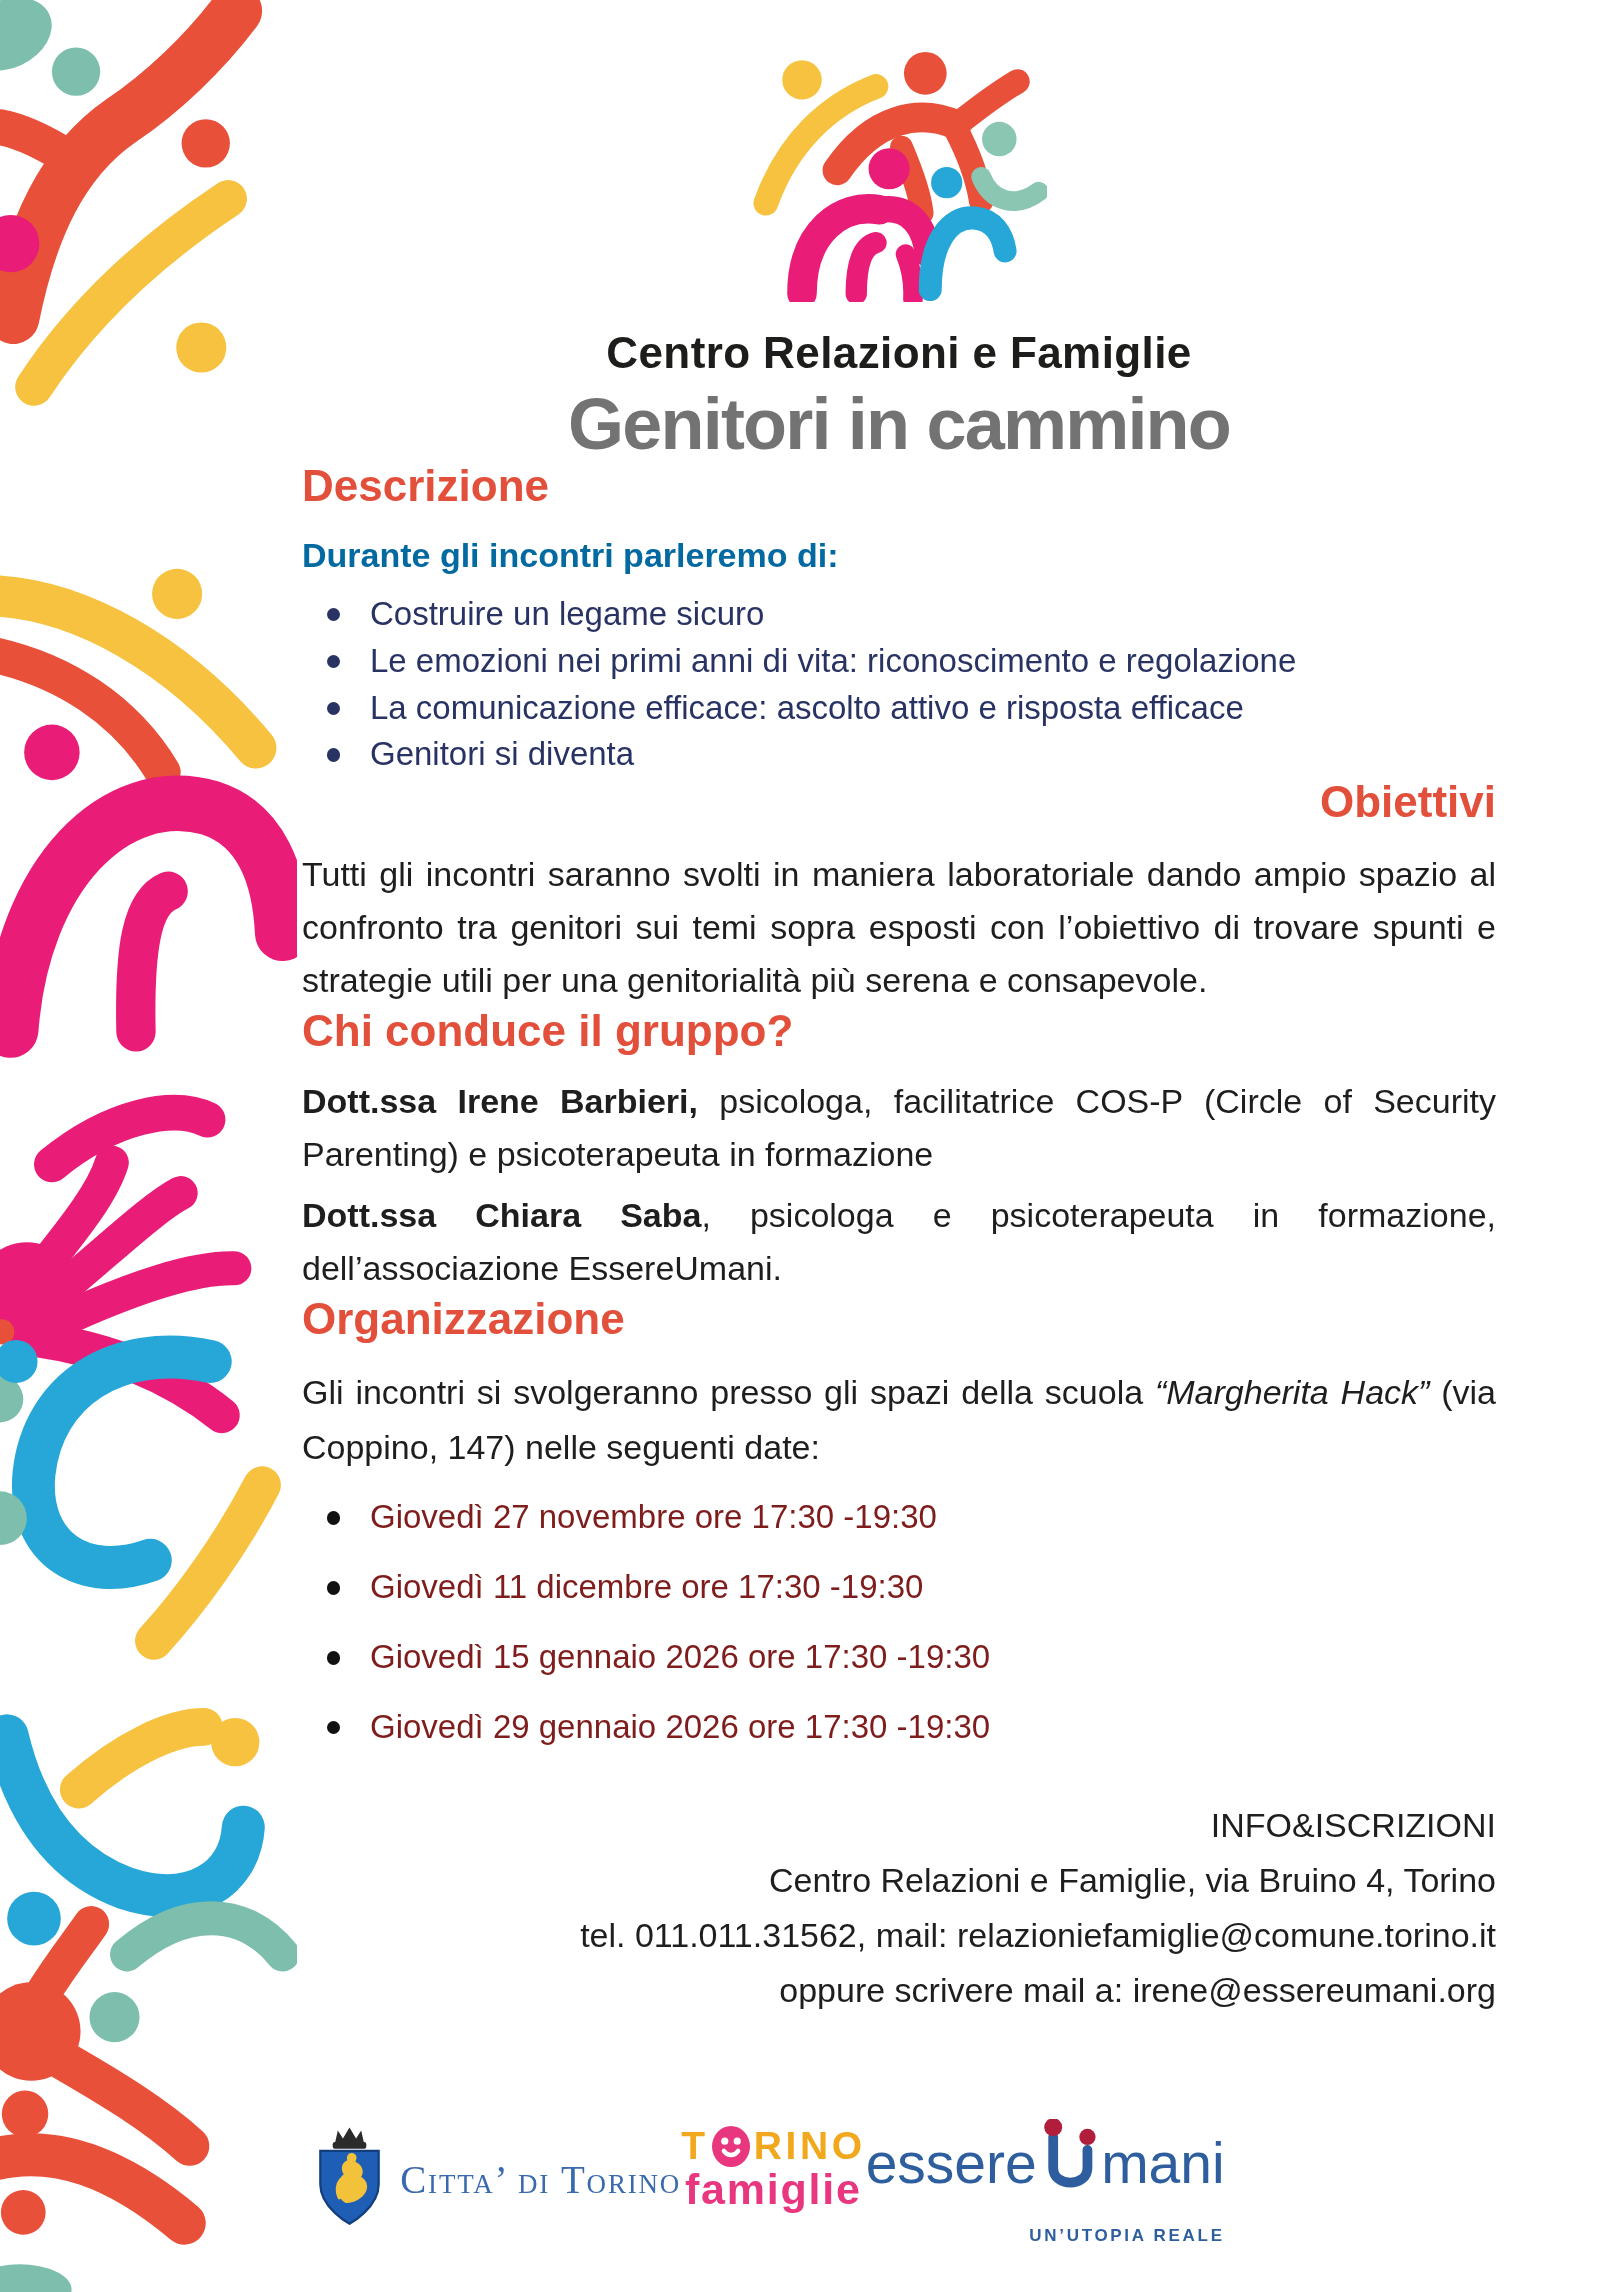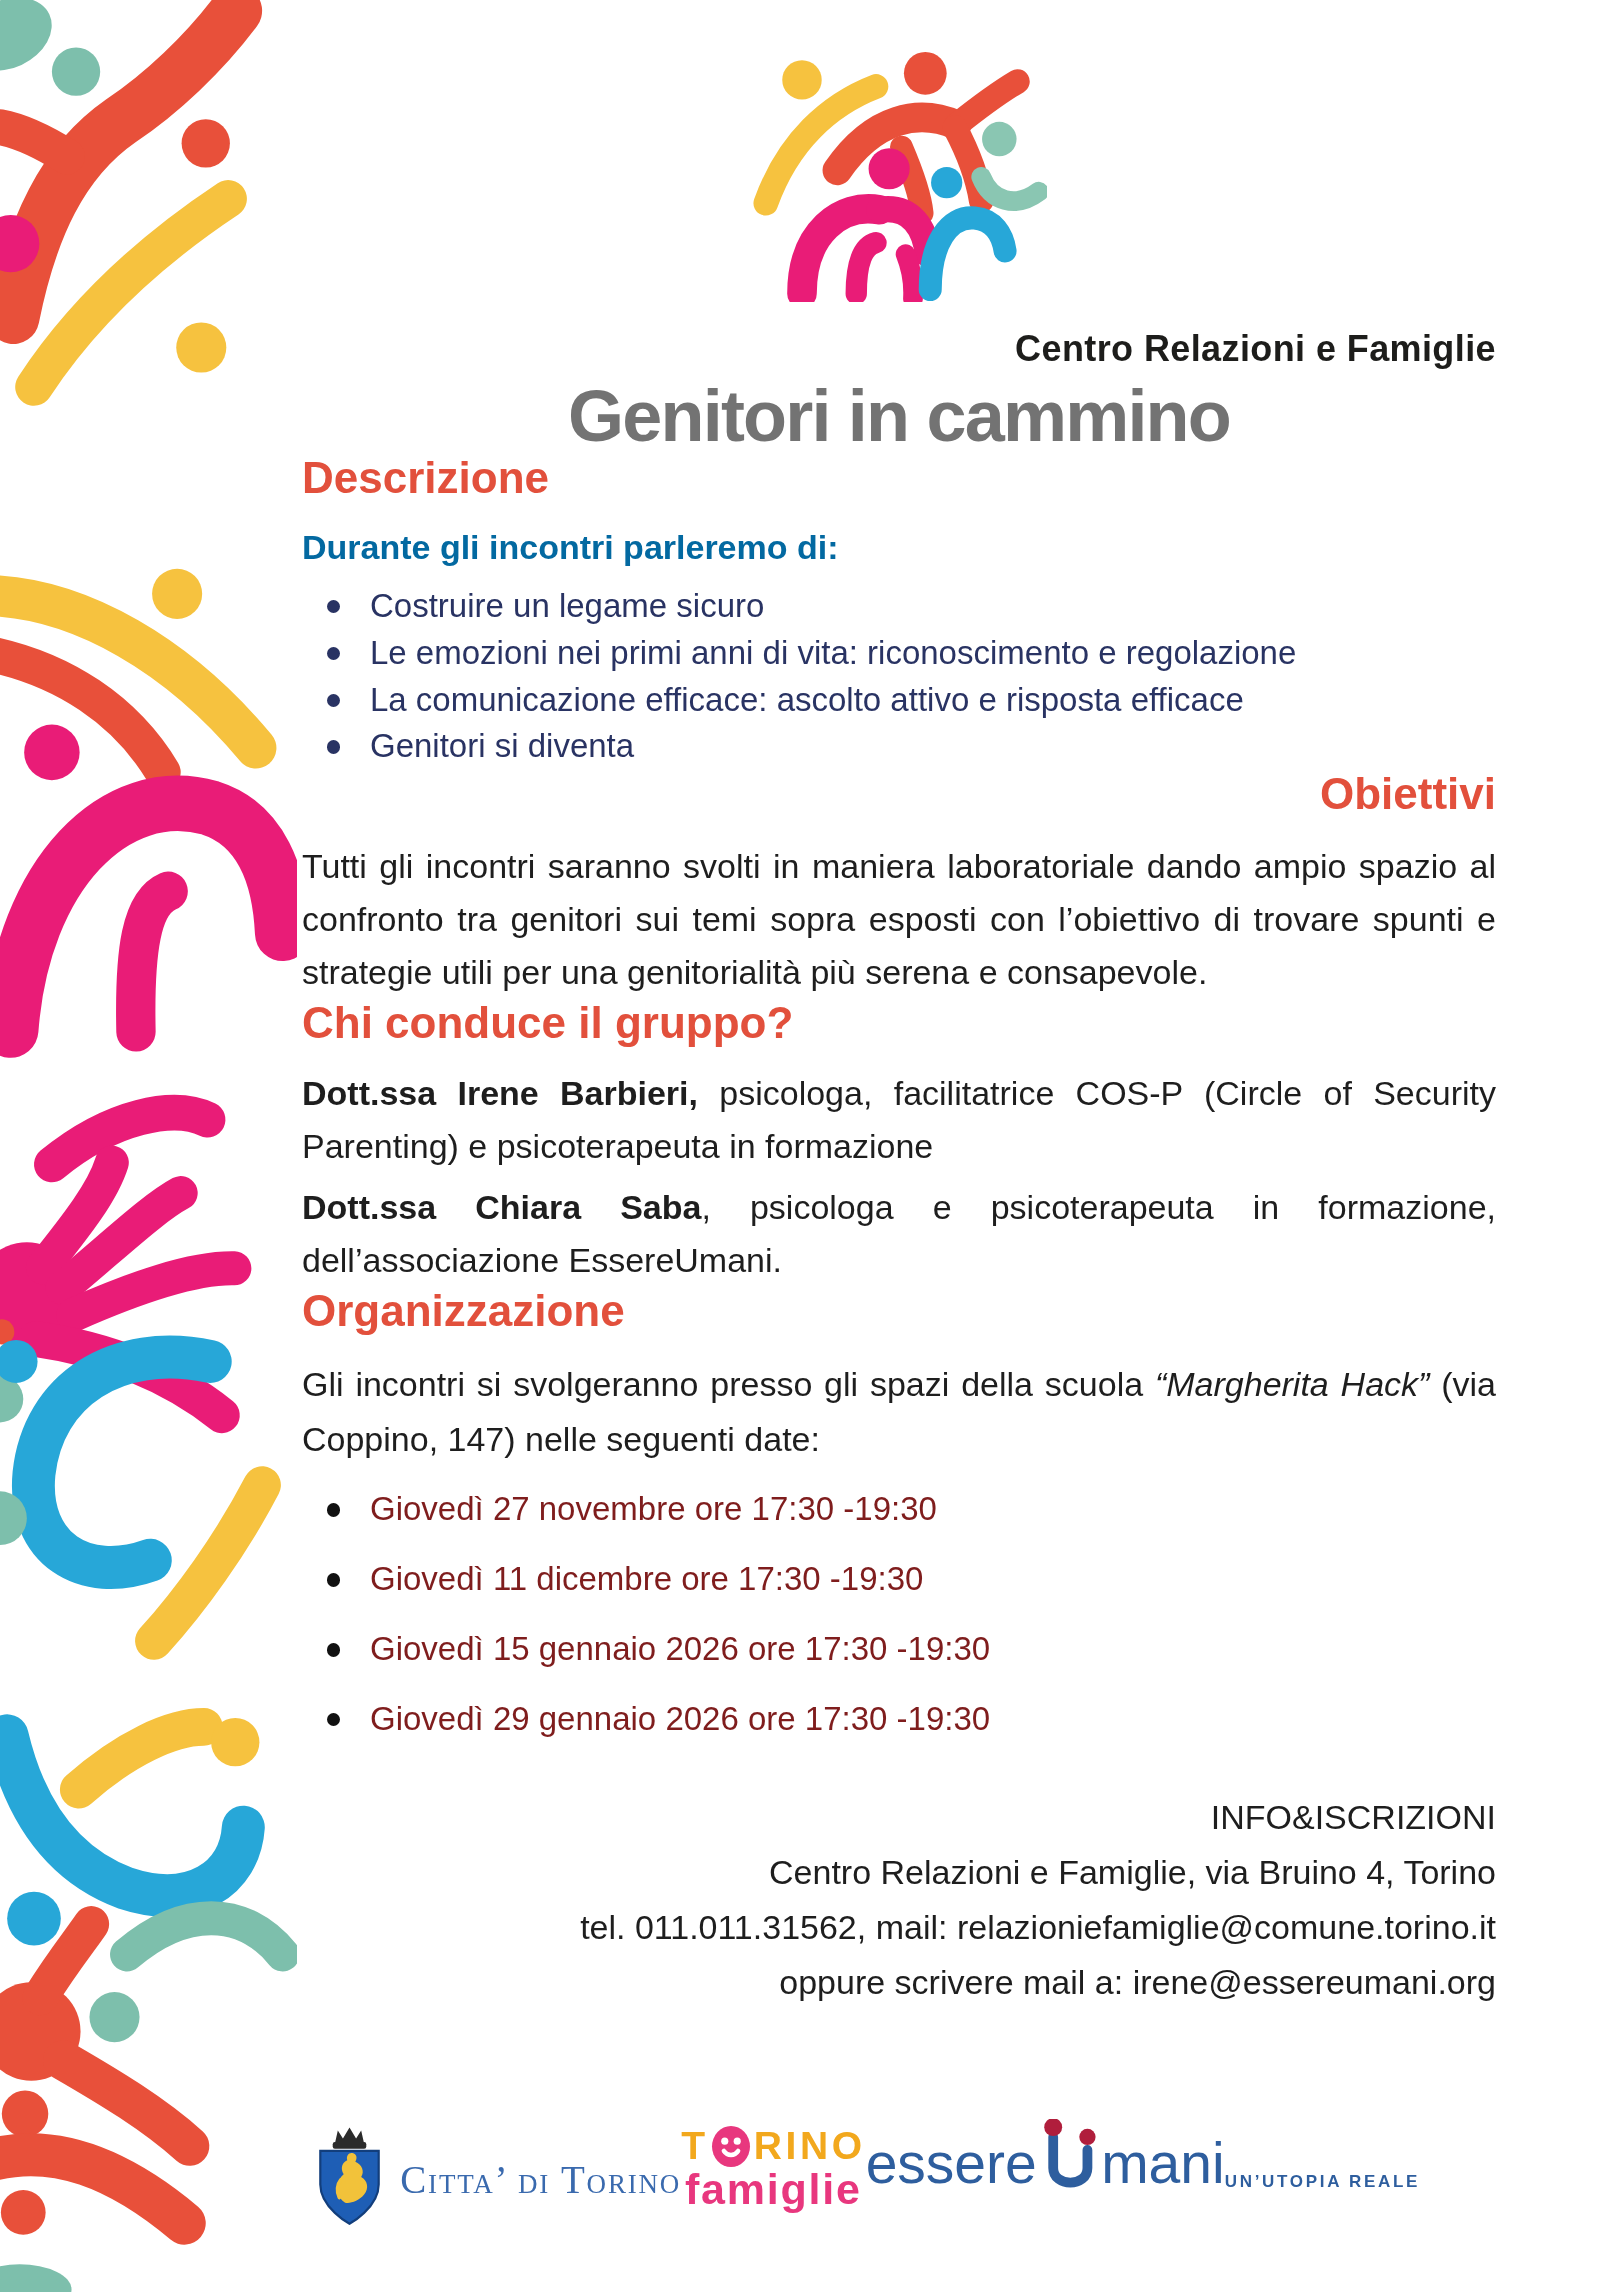--- a/index.html
+++ b/index.html
@@ -8,21 +8,21 @@
     background:#ffffff;
     font-family:"Liberation Sans","DejaVu Sans",sans-serif;
     color:#1e1e1e;
   }
   .deco-left { position:absolute; left:0; top:0; width:297px; height:2293px; }
   .content { position:absolute; left:302px; top:0; width:1194px; }
 
   .logo-wrap { text-align:center; padding-top:47px; }
   .logo-wrap svg { width:296px; height:auto; }
 
-  .brand { text-align:right; font-size:36px; font-weight:700; color:#1d1d1b;
+  .brand { text-align:center; font-size:44px; font-weight:700; color:#1d1d1b;
            margin-top:23px; letter-spacing:0.4px; }
 
   .title { text-align:center; font-size:72px; font-weight:700; color:#737373;
            margin-top:9px; letter-spacing:-1.8px; line-height:1.05; }
 
   .subtitle { text-align:center; font-size:39px; color:#293363; margin-top:14.3px;
               line-height:1.27; }
 
   h2.section { font-size:44px; font-weight:700; color:#E2503C; margin:0; line-height:1.1; }
   .mt-desc { margin-top:30px; }
@@ -58,21 +58,21 @@
   .famiglie { text-align:center; margin-top:5.4px; }
   .fam-top { display:flex; align-items:center; justify-content:center; gap:1.8px; }
   .fam-yellow { color:#F2A81D; font-size:39px; font-weight:700; letter-spacing:3.6px; }
   .face-o { display:inline-block; width:38px; height:41px; border-radius:50%;
             background:#E8377E; position:relative; margin:0 1.8px; }
   .face-o svg { position:absolute; left:0; top:0; }
   .fam-pink { color:#E8377E; font-size:43px; font-weight:700; letter-spacing:1.8px;
               margin-top:-3.6px; }
 
   
-  .essere { display:flex; flex-direction:row; align-items:flex-end; }
+  .essere { display:flex; flex-direction:column; align-items:flex-end;gap:32px; }
   .essere-row { display:flex; align-items:flex-end; }
   .essere-word, .umani-word { font-size:57px; color:#2E5E9E; letter-spacing:0px; line-height:1; }
   .umani-word { margin-left:1.8px; }
   .u-glyph { margin:0 0 -1.8px 3.6px; }
   .essere-tag { font-size:17px; font-weight:700; color:#2E5E9E; letter-spacing:2.7px;
                 margin-top:1.8px; }
 </style>
 </head>
 <body>
 

